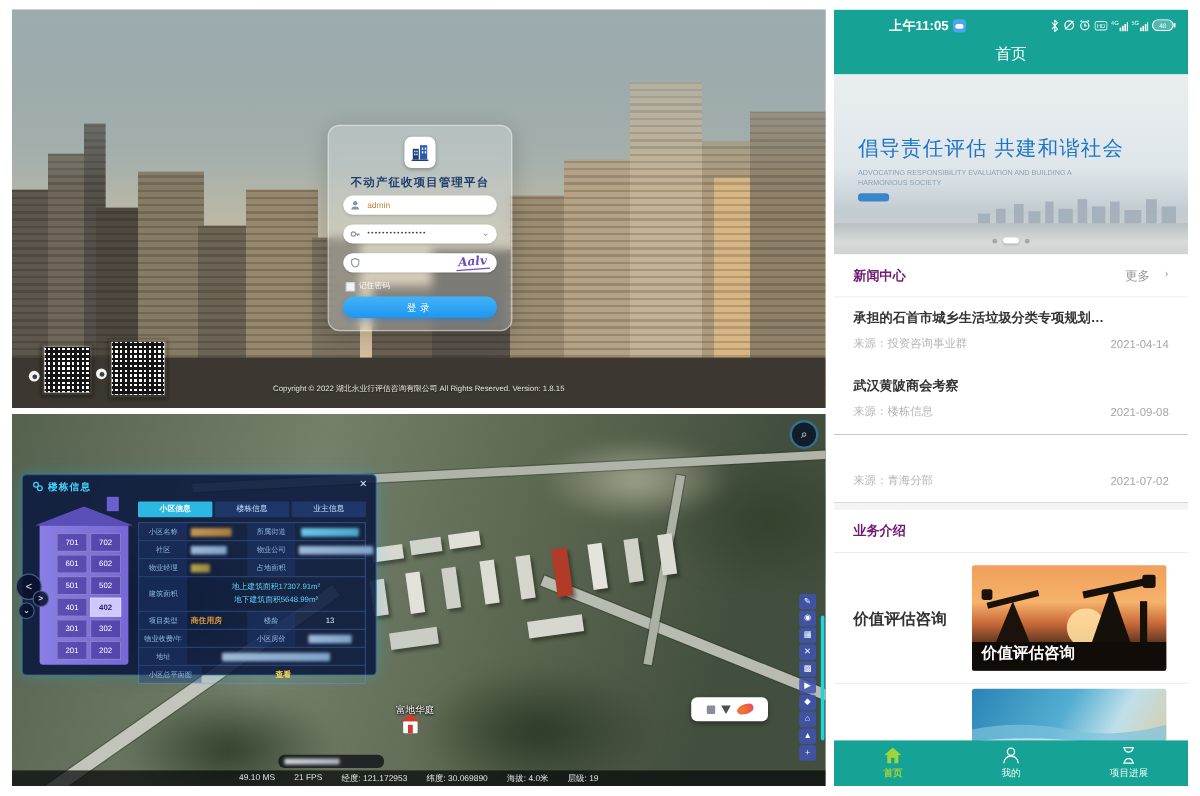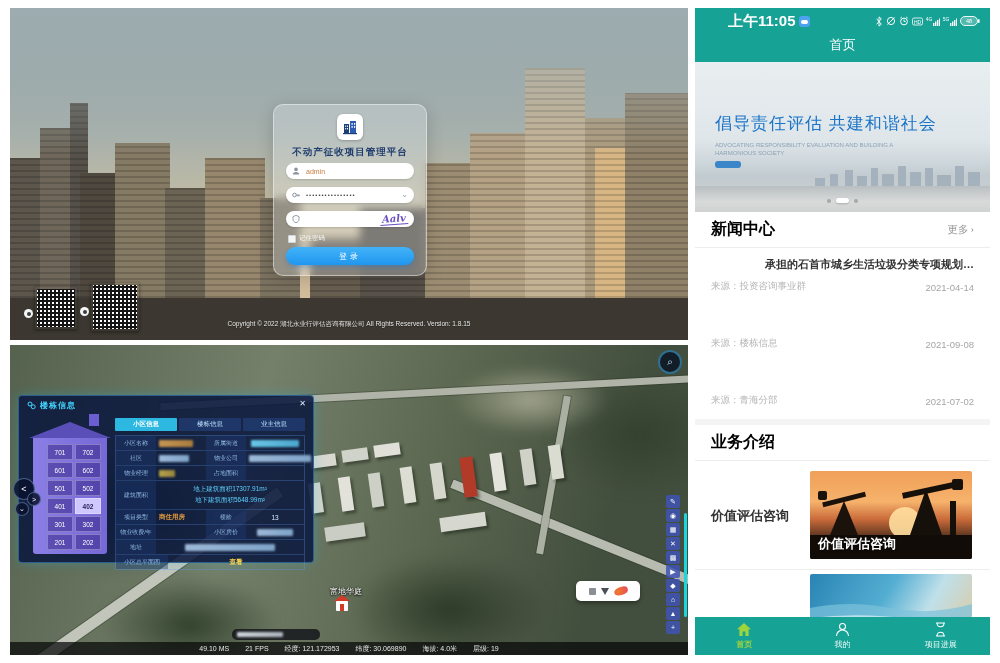--- a/index.html
+++ b/index.html
@@ -96,43 +96,43 @@
     box-shadow:0 2px 4px rgba(0,0,0,.4);display:flex;align-items:center;justify-content:center;gap:5px;}
   .dk-pill{position:absolute;height:11px;border-radius:5px;background:rgba(18,20,26,.82);
     display:flex;align-items:center;gap:4px;padding:0 5px;}
   .map-status{position:absolute;left:0;right:0;bottom:0;height:13px;background:rgba(8,9,10,.74);
     display:flex;align-items:center;justify-content:center;gap:16px;transform:none;}
   .map-status span{color:#e4e6e8;font-size:7px;white-space:nowrap;}
   
   #mobile-panel{left:695px;top:8px;width:295px;height:647px;background:#fff;overflow:hidden;}
   .m-header{position:absolute;left:0;top:0;right:0;height:54px;background:#17a296;}
   .m-status{position:absolute;left:0;right:0;top:6px;height:14px;display:flex;align-items:center;padding:0 10px;}
-  .m-time{color:#fff;font-size:15px;font-weight:bold;margin-left:23px;}
+  .m-time{color:#fff;font-size:11px;font-weight:bold;margin-left:36px;}
   .weather-chip{width:11px;height:11px;border-radius:3px;background:#4da3f0;margin-left:3px;position:relative;}
   .weather-chip:after{content:"";position:absolute;left:2px;top:4px;width:7px;height:4px;background:#fff;border-radius:3px;}
   .m-sticons{margin-left:auto;display:flex;align-items:center;gap:3px;}
   .m-title{position:absolute;left:0;right:0;top:28px;text-align:center;color:#fff;font-size:13px;}
   .banner{position:absolute;left:0;right:0;top:54px;height:150px;overflow:hidden;
     background:linear-gradient(180deg,#e9eef0 0%,#dfe6ea 52%,#ccd5da 68%,#c2cbd0 76%,#cfd3d2 100%);}
   .bn-en{position:absolute;left:20px;top:33px;font-size:13.5px;font-weight:bold;color:#0f5fae;letter-spacing:.3px;}
   .bn-zh{position:absolute;left:20px;top:50px;font-size:17px;color:#1a74c8;letter-spacing:1px;}
   .bn-sub{position:absolute;left:20px;top:79px;width:210px;font-size:6px;line-height:8px;color:#8ba2b6;}
   .bn-pill{position:absolute;left:20px;top:99px;width:26px;height:7px;border-radius:3px;background:#3a86c8;cursor:pointer;}
   .bn-sky{position:absolute;left:0;right:0;top:104px;height:24px;}
   .bn-sky i{position:absolute;bottom:0;background:#9fadba;opacity:.85;}
   .bn-road{position:absolute;left:0;right:0;bottom:0;height:26px;
     background:linear-gradient(180deg,#b9bfc2,#d8dad9 60%,#cfd2d1);}
   .bn-dots{position:absolute;left:0;right:0;bottom:9px;display:flex;justify-content:center;align-items:center;gap:5px;}
   .bn-dots .d{width:4px;height:4px;border-radius:50%;background:rgba(120,130,135,.55);cursor:pointer;}
   .bn-dots .d.active{width:13px;height:5px;border-radius:3px;background:#fff;box-shadow:0 1px 2px rgba(0,0,0,.2);}
   .sec-head{position:absolute;left:0;right:0;height:36px;border-bottom:1px solid #ededed;background:#fff;
     display:flex;align-items:center;padding:0 16px;box-sizing:border-box;}
-  .sec-head b{font-size:16px;color:#000000;}
-  .more{margin-left:auto;color:#999;font-size:10.5px;display:flex;align-items:flex-start;gap:2px;cursor:pointer;font-family:Liberation Serif, serif;}
-  .news-item{position:absolute;left:0;right:0;height:57px;border-bottom:3px solid #0f172a;background:#fff;cursor:pointer;text-align:right;}
+  .sec-head b{font-size:11px;color:#701a75;}
+  .more{margin-left:auto;color:#999;font-size:10.5px;display:flex;align-items:flex-start;gap:12px;cursor:pointer;font-family:Liberation Serif, serif;}
+  .news-item{position:absolute;left:0;right:0;height:57px;border-bottom:3px solid #0f172a;background:#fff;cursor:pointer;}
   .news-item .t{position:absolute;left:16px;right:16px;top:9px;font-size:11px;font-weight:bold;color:#333;
     white-space:nowrap;overflow:hidden;}
   .news-item .s{position:absolute;left:16px;bottom:12px;font-size:9.5px;color:#b5b5b5;}
   .news-item .d{position:absolute;right:16px;bottom:12px;font-size:9.5px;color:#a6a6a6;}
   .gapstrip{position:absolute;left:0;right:0;height:6px;background:#f4f4f4;}
   .biz-row{position:absolute;left:0;right:0;height:108px;background:#fff;border-bottom:1px solid #ededed;cursor:pointer;}
   .biz-label{position:absolute;left:16px;top:46px;font-size:13px;font-weight:bold;color:#333;}
   .biz-img{position:absolute;left:115px;top:10px;width:162px;height:88px;border-radius:2px;overflow:hidden;
     background:linear-gradient(180deg,#f0a05a 0%,#f6b26b 35%,#c96a3a 55%,#3a2518 80%,#1d140d 100%);}
   .biz-img .cap{position:absolute;left:8px;bottom:6px;color:#fff;font-size:13px;font-weight:bold;
@@ -483,20 +483,21 @@
         <span>更多</span>
           <span>›</span>
       </span>
     </div>
     <div class="news-item" style="top:240px;">
       <div class="t">承担的石首市城乡生活垃圾分类专项规划…</div>
       <div class="s">来源：投资咨询事业群</div>
       <div class="d">2021-04-14</div>
     </div>
     <div class="news-item" style="top:297px;">
+      <div class="t">武汉黄陂商会考察</div>
       <div class="s">来源：楼栋信息</div>
       <div class="d">2021-09-08</div>
     </div>
     <div class="news-item" style="top:354px;">
       <div class="s">来源：青海分部</div>
       <div class="d">2021-07-02</div>
     </div>
     <div class="gapstrip" style="top:411px;"></div>
 
     <div class="sec-head" style="top:417px;">

